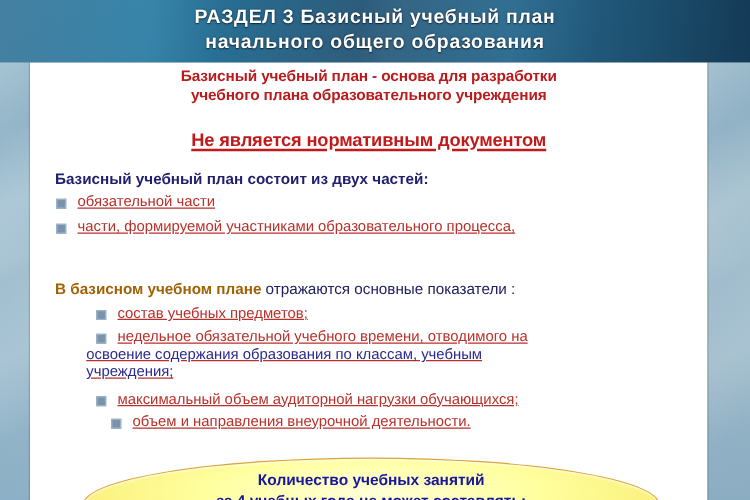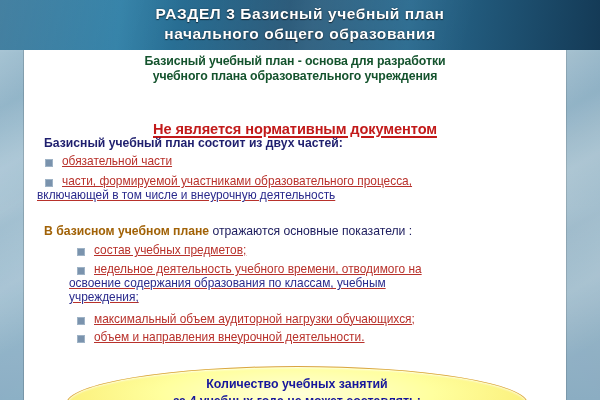--- a/index.html
+++ b/index.html
@@ -68,41 +68,40 @@
     width: 542px; height: 350px;
     background: #ffffff;
     box-shadow: -1px 0 0 rgba(0,0,0,0.15), 1px 0 0 rgba(0,0,0,0.12);
     overflow: hidden;
   }
 
   .blk { position: absolute; left: 0; width: 542px; }
 
   
   .subtitle {
-    color: #14532d;
+    color: #b91c1c;
     font-weight: bold;
     font-size: 12.3px;
     line-height: 1.22;
     text-align: center;
     white-space: nowrap;
     letter-spacing: -0.1px;
   }
 
   
   .red-head {
     color: #c21a1a;
     font-weight: bold;
     font-size: 14.6px;
     text-align: center;
     text-decoration: underline;
     text-decoration-thickness: 2px;
     text-underline-offset: 2px;
     letter-spacing: -0.1px;
     white-space: nowrap;
-    margin-top: 16px;
   }
 
   
   .lead {
     font-size: 12.2px;
     line-height: 1.2;
     padding-left: 20px;
     white-space: nowrap;
   }
   .lead .navy { color: #a16207; font-weight: bold; }
@@ -201,46 +200,45 @@
 
     <div class="blk" style="top:104px;">
       <ul class="bullets">
         <li>
           <span class="sq"></span>
           <span>обязательной части</span>
         </li>
         <li style="margin-top:6px;">
           <span class="sq"></span>
           <span> части, формируемой участниками образовательного процесса,</span>
-          <span class="wrap2 navytxt">включающей в том числе и внеурочную деятельность</span>
         </li>
       </ul>
     </div>
 
     <div class="blk lead" style="top:174px;">
       <span class="navy">В базисном учебном плане</span><span class="reg"> отражаются основные показатели :</span>
     </div>
 
     <div class="blk" style="top:193px;padding-left:32px;">
       <ul class="bullets">
         <li>
           <span class="sq"></span>
           <span>состав учебных предметов;</span>
         </li>
         <li style="margin-top:5px;">
           <span class="sq"></span>
-          <span>недельное деятельность учебного времени, отводимого на</span>
+          <span>недельное обязательной учебного времени, отводимого на</span>
           <span class="wrap2 navytxt">освоение содержания образования по классам, учебным</span>
           <span class="wrap2 navytxt">учреждения;</span>
         </li>
         <li style="margin-top:7px;">
           <span class="sq"></span>
           <span>максимальный объем аудиторной нагрузки обучающихся;</span>
         </li>
-        <li style="margin-top:4px;">
+        <li style="margin-top:4px;margin-left:12px;">
           <span class="sq"></span>
           <span>объем и направления внеурочной деятельности.</span>
         </li>
       </ul>
     </div>
 
     <div id="oval">
       <div class="ot1">Количество учебных занятий</div>
       <div class="ot2">за 4 учебных года не может составлять:</div>
     </div>

